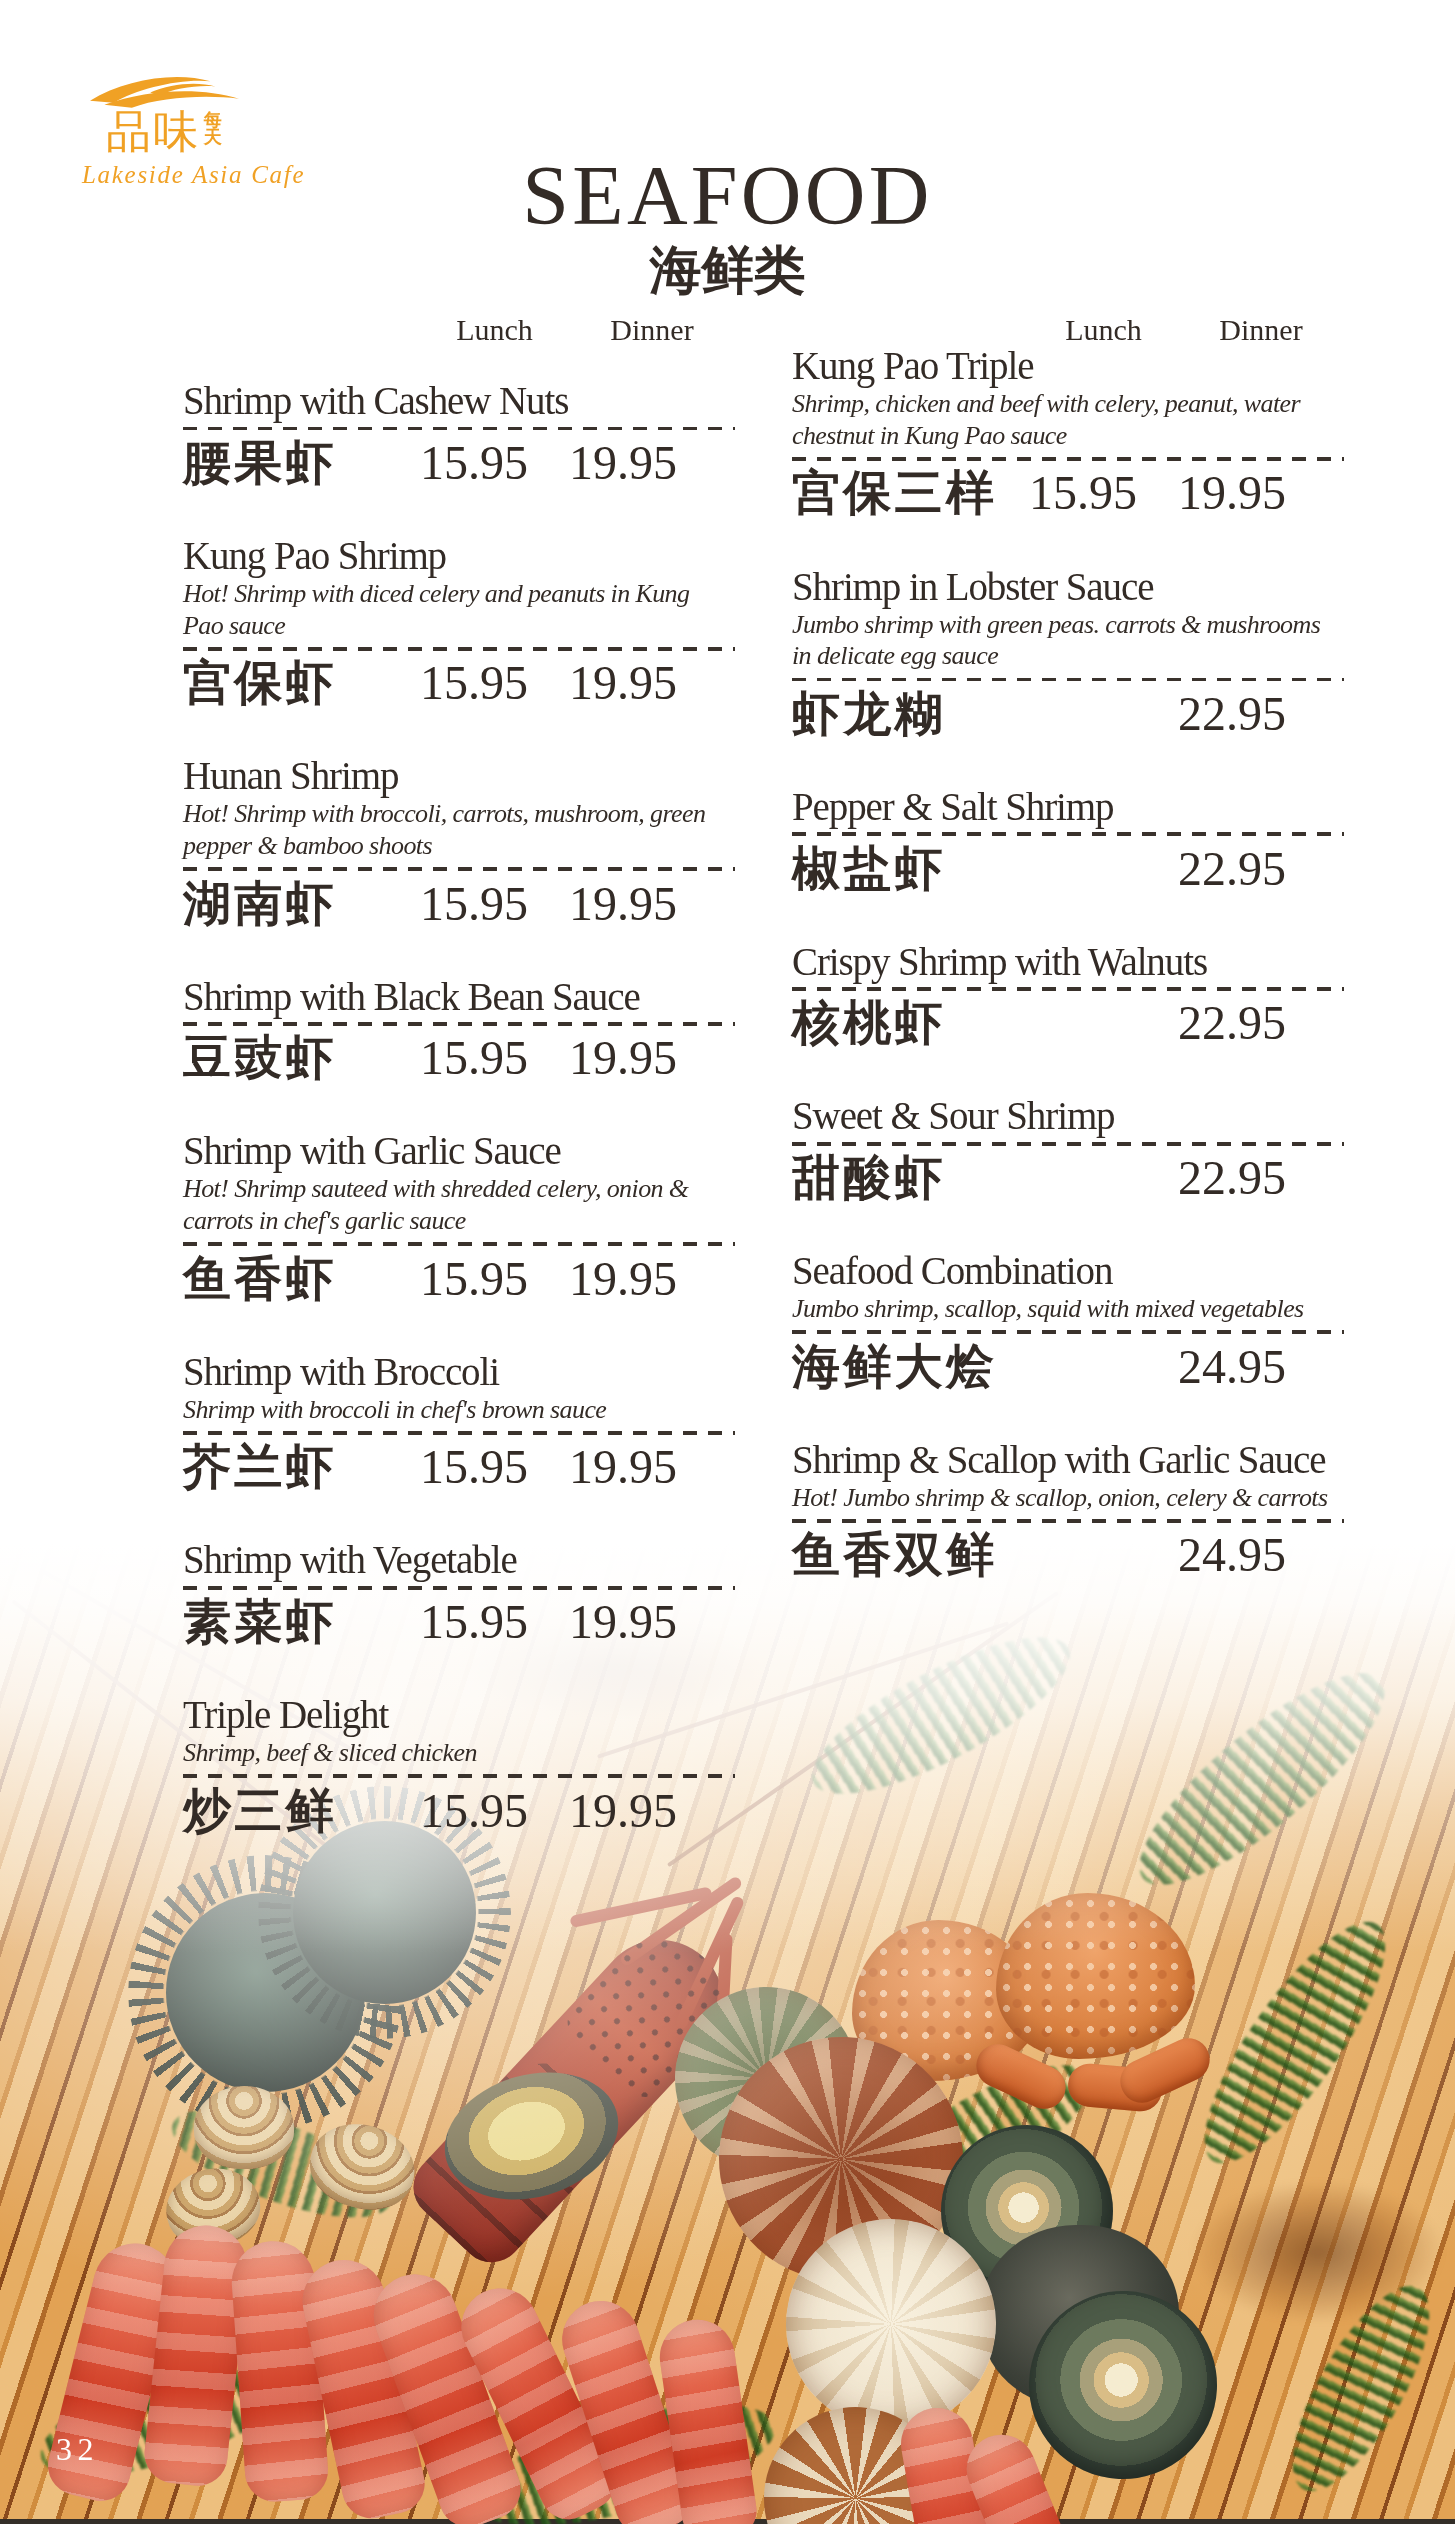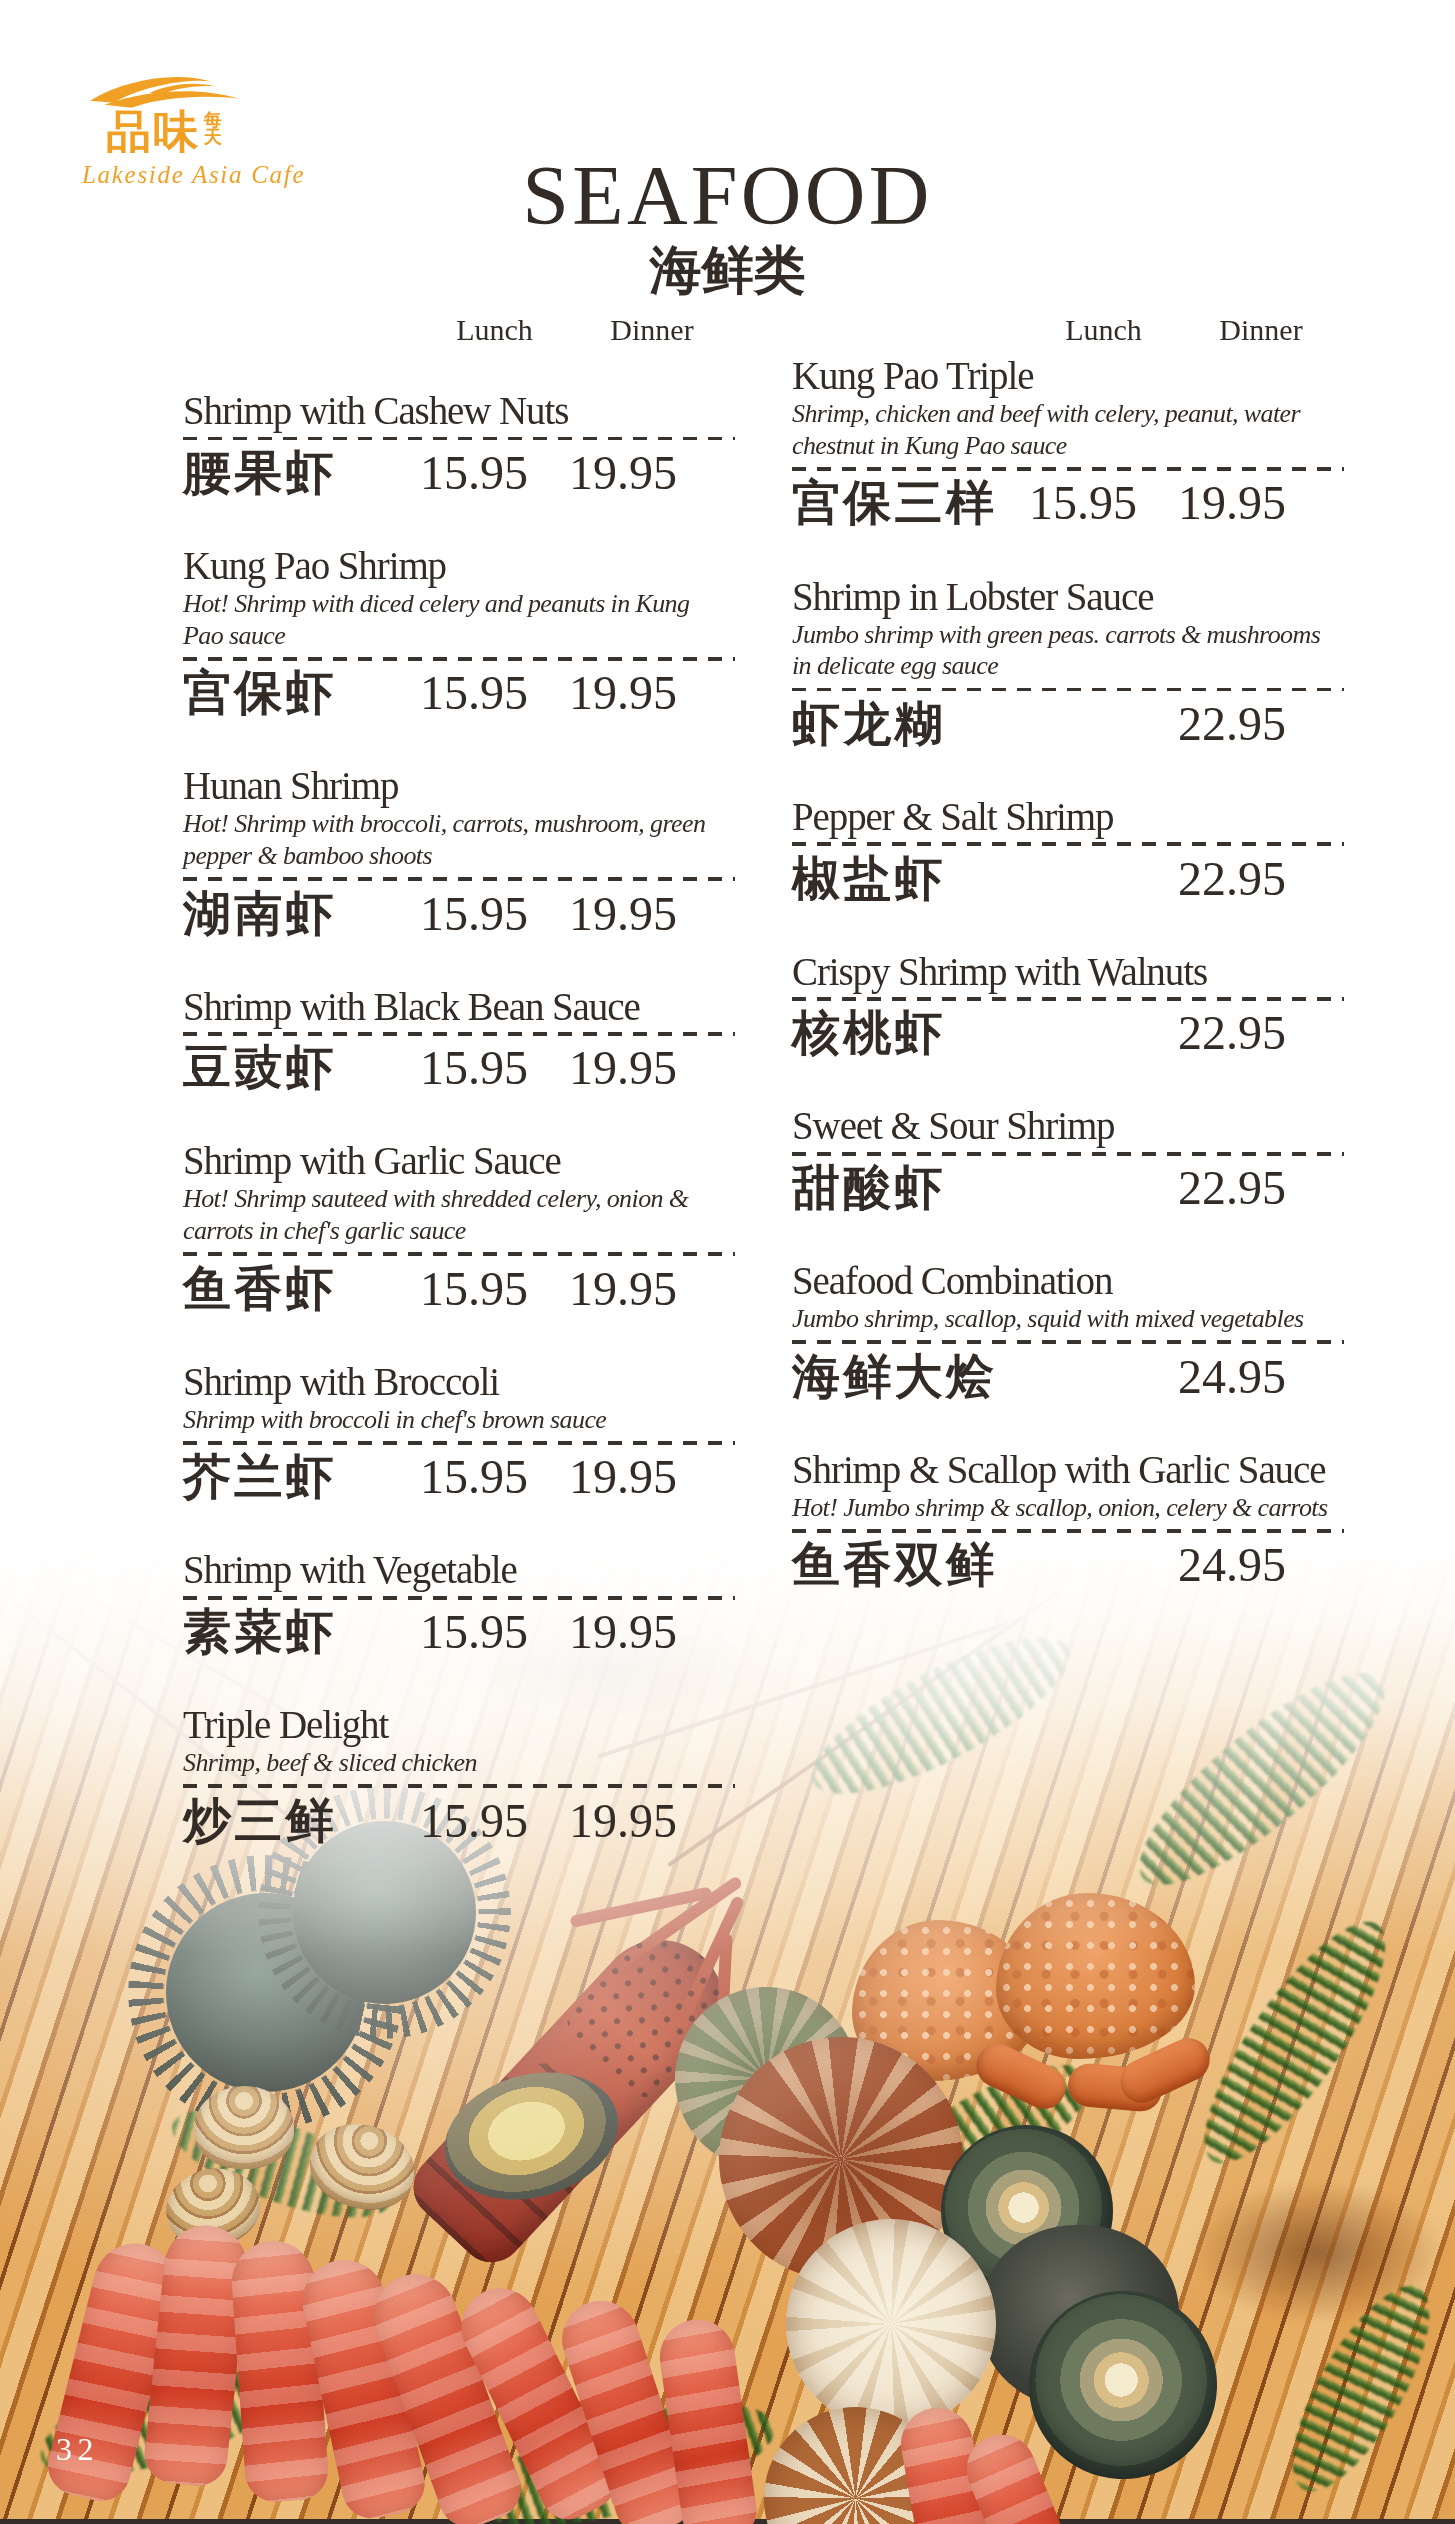--- a/index.html
+++ b/index.html
@@ -6,36 +6,36 @@
   html, body { margin:0; padding:0; }
   body {
     width:1455px; height:2525px; position:relative; overflow:hidden;
     background:#ffffff; font-family:"Liberation Serif", serif; color:#332B26;
   }
 
   
   .logo { position:absolute; left:82px; top:71px; width:183px; z-index:3; color:#F0A125; }
   .logo svg { display:block; margin-left:6.6px; }
   .logo-zh-row { display:flex; align-items:flex-start; margin:1.1px 0 0 24px; }
-  .logo-zh { font-size:45px; font-weight:bold; letter-spacing:2.2px; line-height:1; }
+  .logo-zh { font-size:45px; font-weight:normal; letter-spacing:2.2px; line-height:1; }
   .logo-side { font-size:18px; font-weight:bold; line-height:.95; margin:2.2px 0 0 3.3px; }
   .logo-script { font-style:italic; font-size:25px; letter-spacing:1.7px; margin-top:5.5px; white-space:nowrap; }
 
   
   .header { position:relative; z-index:2; text-align:center; padding-top:156px; }
   .page-title { font-size:84px; line-height:.95; letter-spacing:3.3px; font-weight:normal; margin:0; }
   .page-title-zh { font-size:52px; font-weight:bold; margin-top:8.9px; line-height:1; }
 
   
   .menu-wrap { position:relative; z-index:2; padding:0 111px 0 183px; }
   .two-col { display:grid; grid-template-columns:1fr 1fr; column-gap:57px; }
   .labels-row { margin-top:16.6px; }
   .price-grid { display:grid; grid-template-columns:1fr 149px 166px; align-items:end; }
   .col-label { font-size:30px; text-align:center; line-height:1.1; }
-  .menu { margin-top:10px; }
+  .menu { }
   .col-left { padding-top:35px; }
   .item { margin-bottom:46px; }
   .item-name { font-size:39px; font-weight:normal; line-height:1.02; letter-spacing:-1.1px; margin:0; white-space:nowrap; }
   .item-desc { font-style:italic; font-size:26px; line-height:1.22; margin:2.2px 0 0; letter-spacing:-0.6px; }
   .dash { height:3.9px; margin:5.5px 0 2.2px;
     background:repeating-linear-gradient(90deg,#3a322c 0 14.4px, rgba(0,0,0,0) 14.4px 25px); }
   .price-row { margin-top:4.4px; }
   .zh { font-size:48px; font-weight:bold; line-height:1.15; letter-spacing:3.3px; }
   .price { font-size:48px; text-align:left; line-height:1.15; }
 

